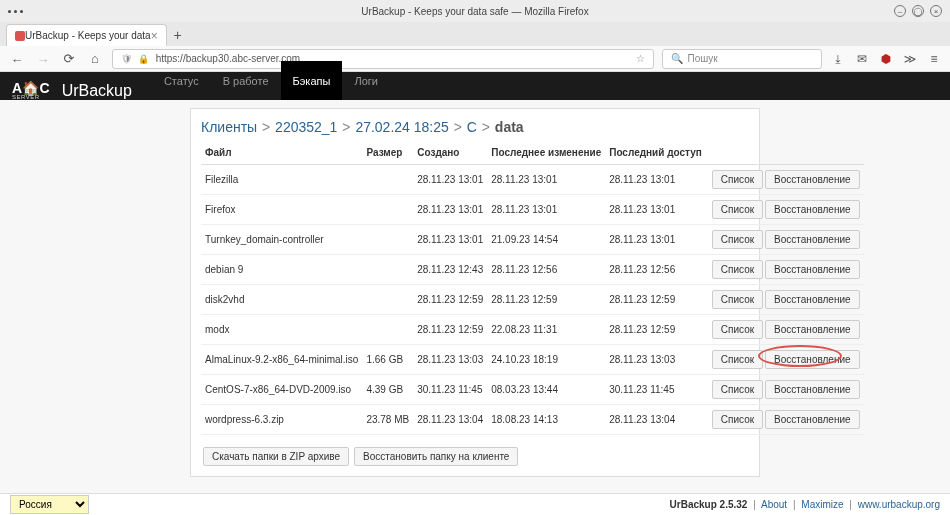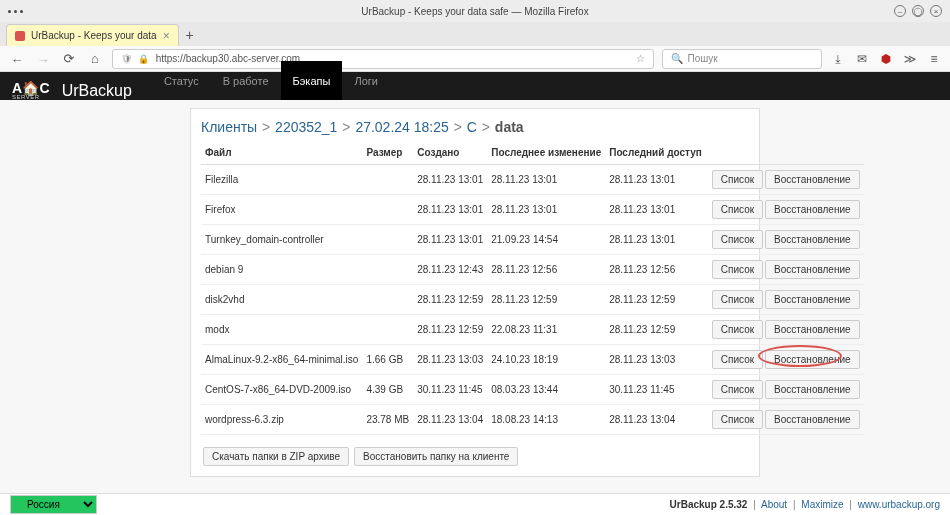--- a/index.html
+++ b/index.html
@@ -7,21 +7,21 @@
     
     
     .window-title-bar { height: 22px; background: #ededed; display: flex; align-items: center; justify-content: center; position: relative; font-size: 10px; color: #444; }
     .window-dots-left { position: absolute; left: 8px; display: flex; gap: 3px; }
     .window-dots-left span { width: 3px; height: 3px; background: #444; border-radius: 50%; }
     .window-btns-right { position: absolute; right: 8px; display: flex; gap: 6px; }
     .window-btns-right span { width: 12px; height: 12px; border-radius: 50%; border: 1px solid #777; display: inline-flex; align-items: center; justify-content: center; font-size: 8px; color: #555; }
     
     
     .tab-bar { height: 24px; background: #e8e8e8; display: flex; align-items: flex-end; padding-left: 6px; }
-    .tab { background: #fef9c3; height: 22px; border-radius: 4px 4px 0 0; padding: 0 8px; display: flex; align-items: center; gap: 6px; font-size: 10px; color: #333; min-width: 120px; border: 1px solid #ccc; border-bottom: none; }
+    .tab { background: #ffffff; height: 22px; border-radius: 4px 4px 0 0; padding: 0 8px; display: flex; align-items: center; gap: 0; font-size: 10px; color: #333; min-width: 120px; border: 1px solid #ccc; border-bottom: none; }
     .tab .favicon { width: 10px; height: 10px; background: #d9534f; border-radius: 2px; }
     .tab .tab-close { font-size: 12px; color: #888; margin-left: auto; cursor: pointer; }
     .tab-add { width: 22px; height: 22px; display: flex; align-items: center; justify-content: center; font-size: 14px; color: #555; cursor: pointer; }
     
     
     .url-bar { height: 26px; background: #f9f9f9; border-bottom: 1px solid #ddd; display: flex; align-items: center; padding: 0 8px; gap: 8px; }
     .nav-btn { width: 18px; height: 18px; display: flex; align-items: center; justify-content: center; color: #555; cursor: pointer; font-size: 13px; }
     .url-field { flex: 1; height: 20px; border: 1px solid #ccc; border-radius: 3px; padding: 0 8px; display: flex; align-items: center; gap: 6px; background: #fff; font-size: 10px; color: #555; }
     .url-field .lock-icon { font-size: 9px; color: #888; }
     .url-field .star-right { margin-left: auto; color: #888; }
@@ -48,21 +48,21 @@
     table.filelist td { padding: 5px 4px; border-bottom: 1px solid #eee; white-space: nowrap; }
     table.filelist td.name { width: 180px; overflow: hidden; text-overflow: ellipsis; }
     .btn { display: inline-block; padding: 3px 8px; background: #f5f5f5; border: 1px solid #ccc; border-radius: 2px; font-size: 10px; cursor: pointer; color: #333; margin-left: 2px; }
     .row-highlight .btn.restore-btn { position: relative; }
     .circle-mark { position: absolute; left: -8px; top: -6px; width: 84px; height: 22px; border: 2px solid #d9534f; border-radius: 50%; pointer-events: none; }
     
     .bottom-actions { margin-top: 12px; }
     
     
     .footer { position: fixed; bottom: 0; left: 0; right: 0; height: 22px; background: #fff; border-top: 1px solid #ddd; display: flex; align-items: center; padding: 0 10px; font-size: 10px; }
-    .lang-select { border: 1px solid #ccc; padding: 2px 20px 2px 12px; font-size: 10px; background: #22c55e; }
+    .lang-select { border: 1px solid #ccc; padding: 2px 20px 2px 4px; font-size: 10px; background: #fef9c3; }
     .footer-right { margin-left: auto; color: #333; }
     .footer-right a { color: #2a6496; text-decoration: none; }
     .footer-right .sep { color: #888; margin: 0 3px; }
     
     .spacer { height: 26px; }
   </style>
 </head>
 <body>
 
 <div class="window-title-bar">

